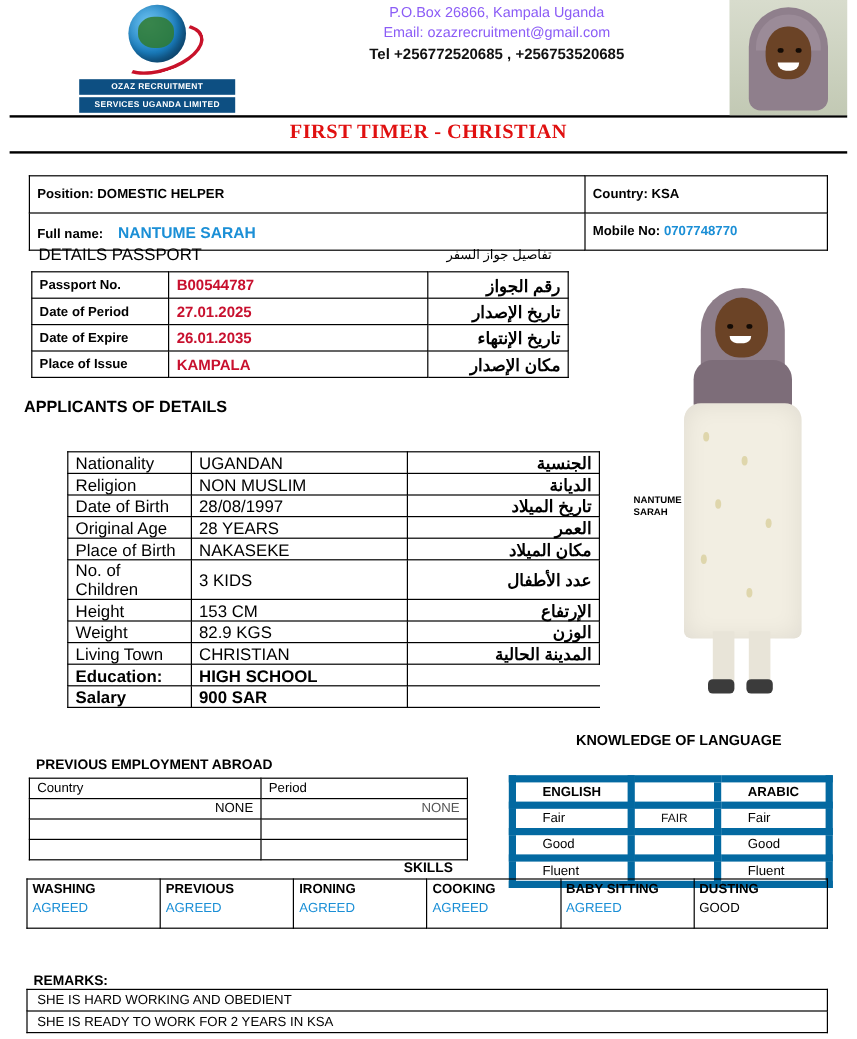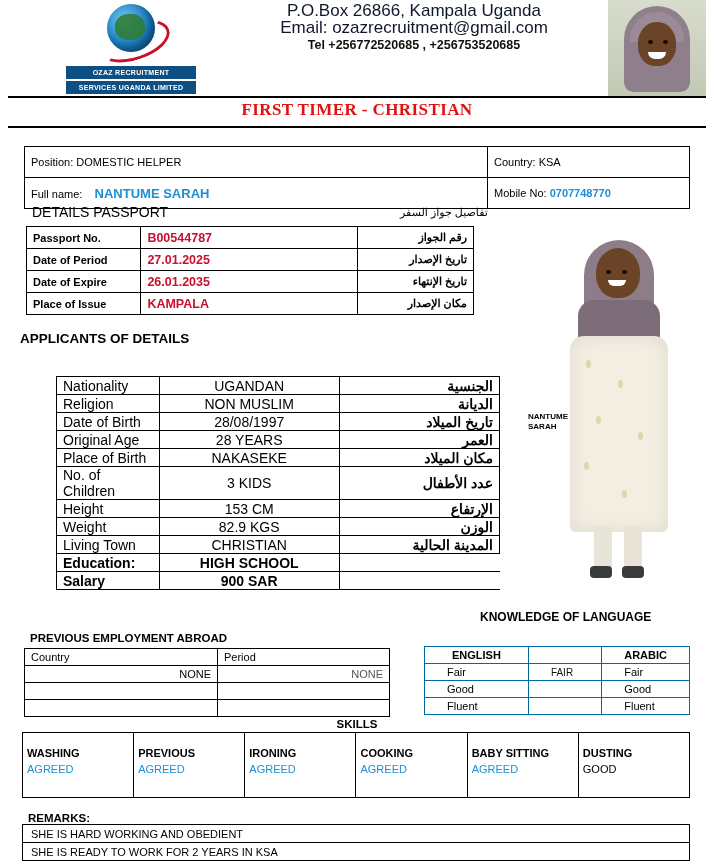--- a/index.html
+++ b/index.html
@@ -45,21 +45,21 @@
     letter-spacing:.3px;padding:2px 0;line-height:9px;
   }
   .company{
     position:absolute;left:196px;top:2px;width:420px;text-align:center;
   }
   .company .name{
     font-family:"Liberation Serif", serif;
     font-size:16.5px;font-weight:bold;color:#0a2e86;letter-spacing:.2px;
     line-height:20px;
   }
-  .company .line{font-size:17px;line-height:17px;color:#0f172a;}
+  .company .line{font-size:12px;line-height:17px;color:#8b5cf6;}
   .company .tel{font-size:12.5px;font-weight:bold;line-height:18px;color:#111;}
   .photo-head{
     position:absolute;right:0;top:0;width:98px;height:96px;overflow:hidden;
     background:#cfd6c6;
   }
   .ph-bg{position:absolute;inset:0;background:linear-gradient(#d8dccd,#c2c9b4);}
   .ph-face{
     position:absolute;left:30px;top:22px;width:38px;height:44px;border-radius:48% 48% 44% 44%;
     background:#6b4326;
   }
@@ -86,49 +86,49 @@
     position:absolute;left:8px;top:126px;width:698px;border-top:2px solid #000;
   }
 
   
   .topinfo{
     position:absolute;left:24px;top:146px;width:666px;
     border-collapse:collapse;
   }
   .topinfo td{border:1px solid #000;height:26px;padding:2px 6px;vertical-align:middle;font-size:11px;}
   .topinfo .big{font-size:13px;font-weight:bold;color:#1b8fd6;}
-  .topinfo .lbl{font-weight:normal;}
+  .topinfo .lbl{font-weight:bold;}
   .topinfo .mob{font-weight:bold;color:#1b8fd6;font-size:11px;}
 
   
   .pass-head{
     position:absolute;left:32px;top:204px;font-size:14px;
   }
   .pass-head-ar{
-    position:absolute;left:372px;top:206px;font-size:11px;direction:rtl;margin-left:28px;
+    position:absolute;left:372px;top:206px;font-size:11px;direction:rtl;
   }
   .passport{
     position:absolute;left:26px;top:226px;width:448px;border-collapse:collapse;
   }
   .passport td{border:1px solid #000;height:19px;padding:1px 6px;font-size:11px;}
   .passport .k{width:108px;font-weight:bold;}
   .passport .v{width:220px;color:#c8102e;font-weight:bold;font-size:12.5px;}
-  .passport .ar{width:112px;text-align:right;direction:rtl;font-weight:bold;font-size:11px;}
+  .passport .ar{width:112px;text-align:right;direction:rtl;font-weight:bold;font-size:14px;}
 
   .applicants-title{
     position:absolute;left:20px;top:331px;font-size:13.5px;font-weight:bold;
   }
 
   
   .details{
     position:absolute;left:56px;top:376px;width:444px;border-collapse:collapse;
   }
   .details td{border:1px solid #000;height:17px;padding:0 6px;font-size:14px;margin-top:44px;}
   .details .k{width:92px;}
-  .details .v{width:178px;text-align:center;}
+  .details .v{width:178px;}
   .details .ar{width:160px;text-align:right;direction:rtl;font-weight:bold;}
   .details tr.noar .ar{border-left:1px solid #000;border-right:0;}
   .details .bold{font-weight:bold;}
 
   
   .fullphoto{
     position:absolute;left:556px;top:240px;width:126px;height:348px;
   }
   .fp-head{
     position:absolute;left:40px;top:8px;width:44px;height:50px;border-radius:50% 50% 45% 45%;
@@ -160,21 +160,21 @@
     position:absolute;left:528px;top:412px;width:60px;font-size:8px;font-weight:bold;line-height:10px;
   }
 
   
   .kol-title{
     position:absolute;left:480px;top:610px;font-size:12px;font-weight:bold;
   }
   .lang{
     position:absolute;left:424px;top:646px;width:266px;border-collapse:collapse;
   }
-  .lang td{border:1px solid #0369a1;height:16px;padding:0 22px;font-size:11px;}
+  .lang td{border:6px solid #0369a1;height:16px;padding:0 22px;font-size:11px;}
   .lang .hd{text-align:center;font-weight:bold;}
   .lang .fairval{font-size:10px;color:#111;}
 
   
   .prev-title{
     position:absolute;left:30px;top:632px;font-size:11.5px;font-weight:bold;
   }
   .prev{
     position:absolute;left:24px;top:648px;width:366px;border-collapse:collapse;
   }
@@ -183,21 +183,21 @@
   .prev .g{color:#555;}
 
   
   .skills-title{
     position:absolute;left:0;top:718px;width:714px;text-align:center;font-size:11.5px;font-weight:bold;
   }
   .skills{
     position:absolute;left:22px;top:732px;width:668px;border-collapse:collapse;
     table-layout:fixed;
   }
-  .skills td{border:1px solid #000;height:36px;padding:14px 4px;vertical-align:top;font-size:11px;}
+  .skills td{border:1px solid #000;height:36px;padding:2px 4px;vertical-align:top;font-size:11px;}
   .skills .sk{font-weight:bold;display:block;}
   .skills .ag{color:#1b8fd6;display:block;margin-top:4px;}
   .skills .gd{color:#000;display:block;margin-top:4px;}
 
   
   .rem-title{
     position:absolute;left:28px;top:812px;font-size:11.5px;font-weight:bold;
   }
   .remarks{
     position:absolute;left:22px;top:824px;width:668px;border-collapse:collapse;

